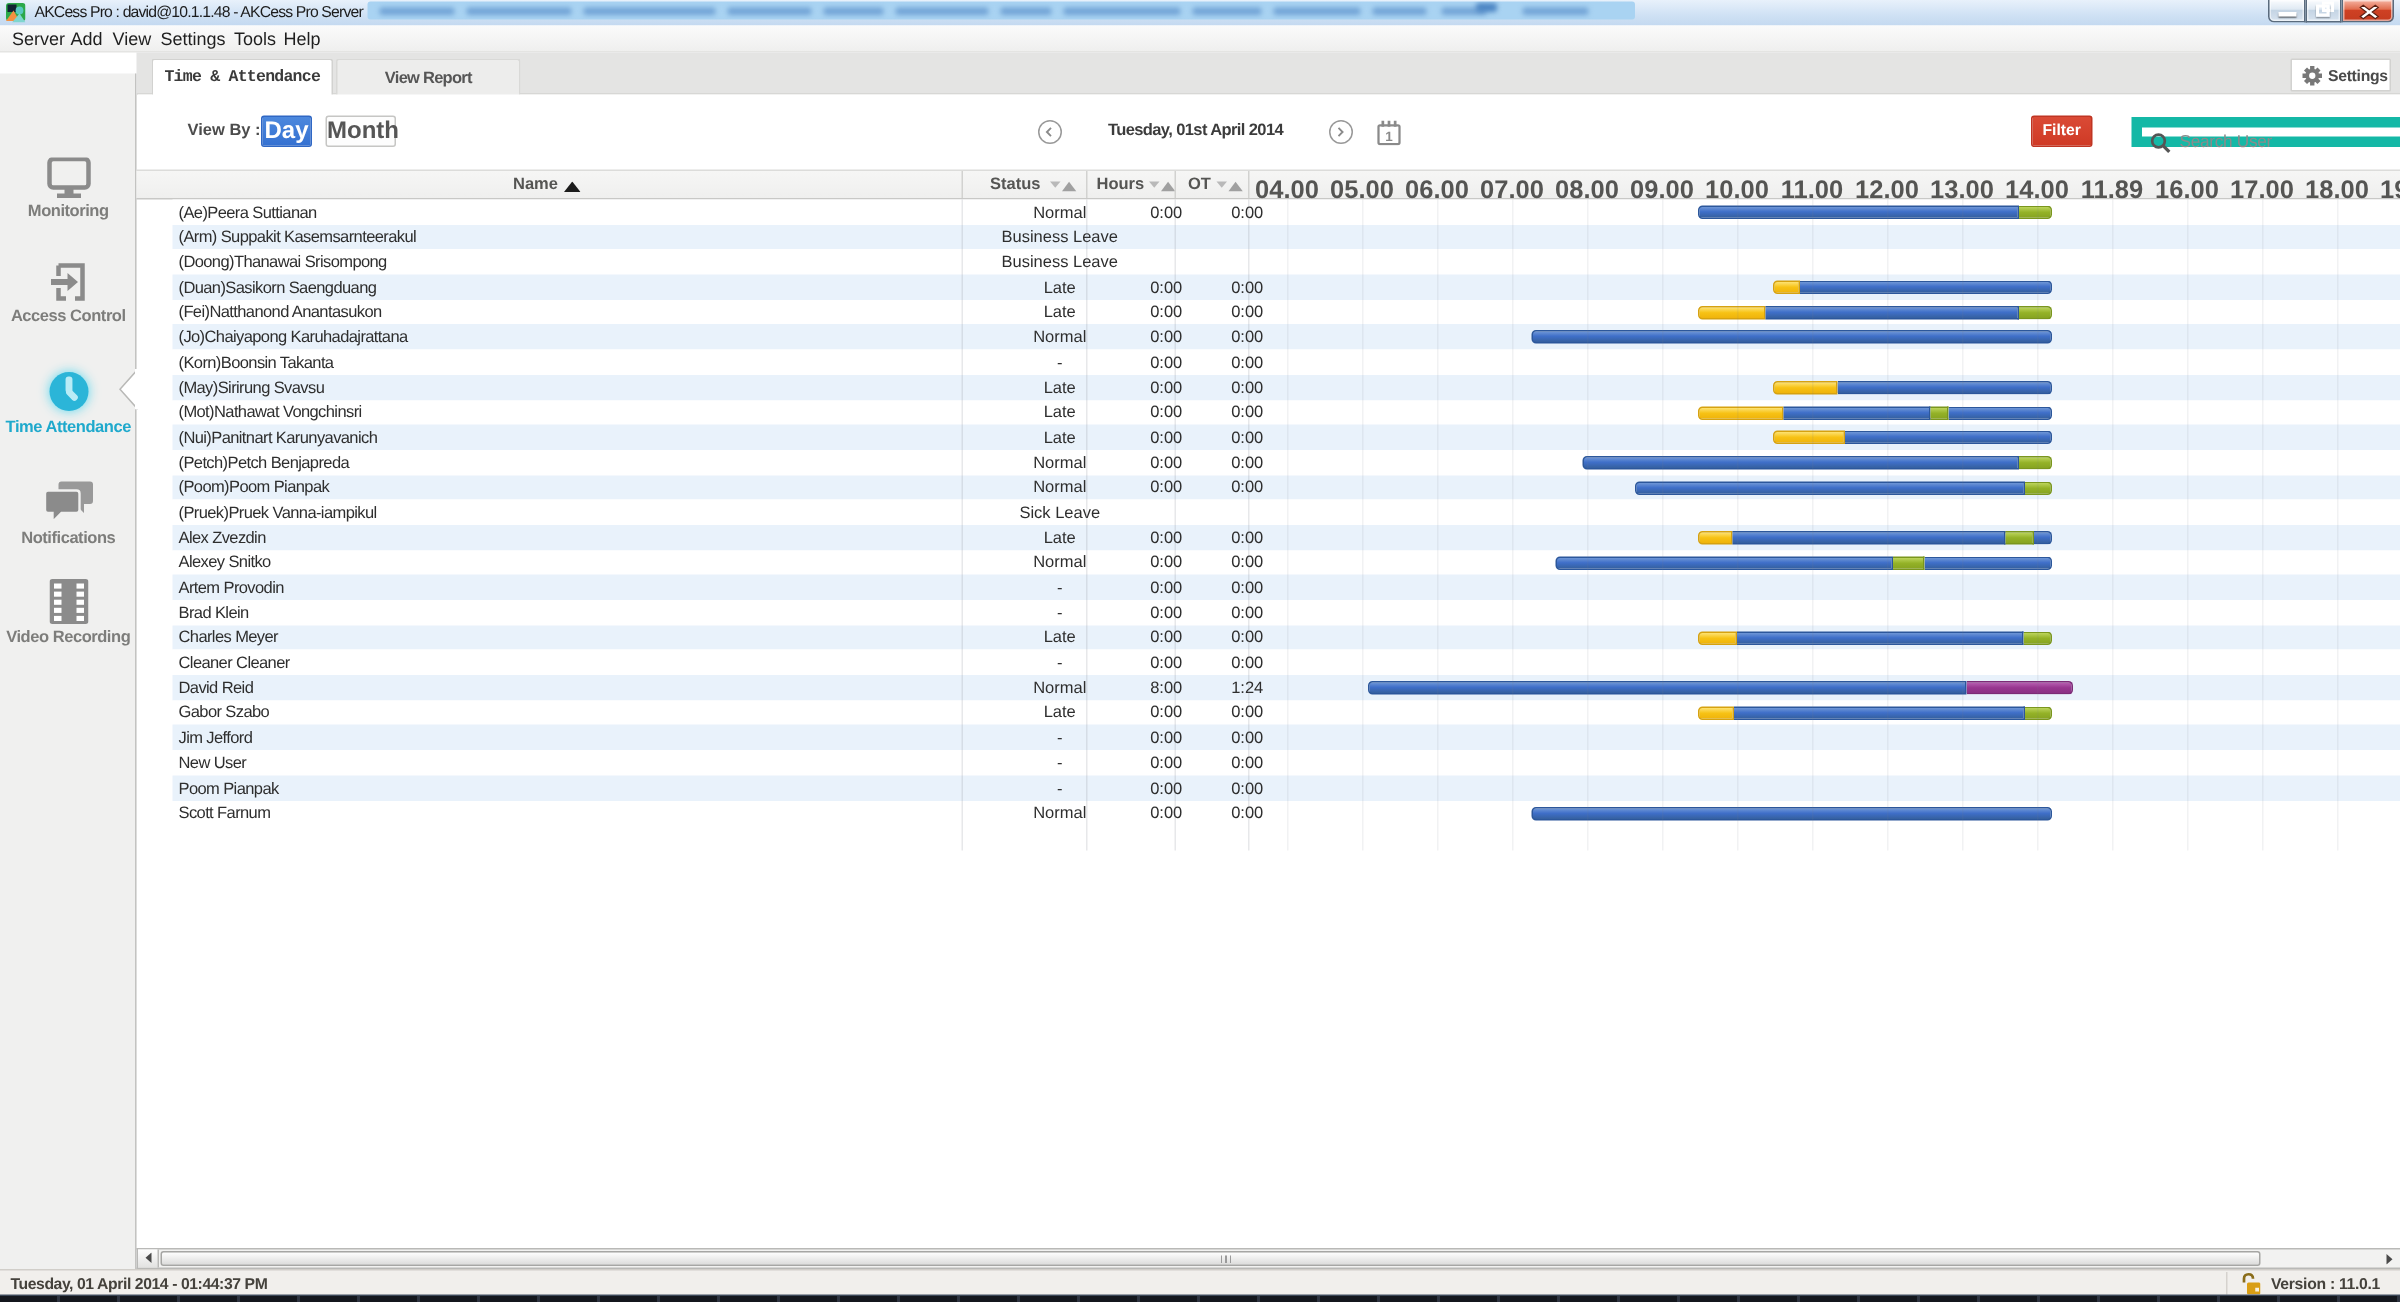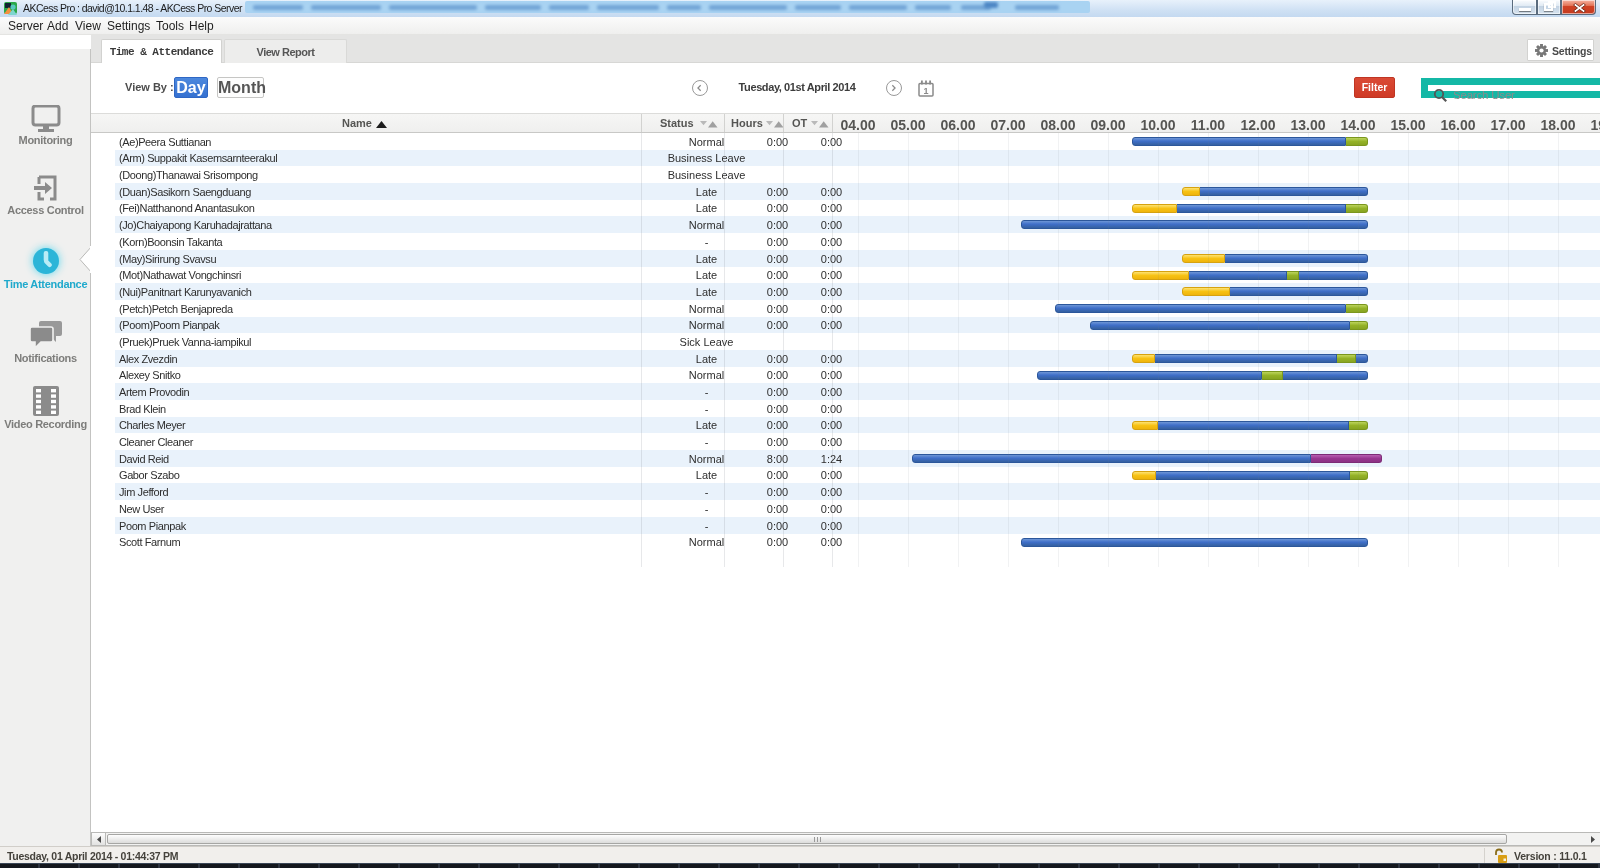--- a/index.html
+++ b/index.html
@@ -51,21 +51,21 @@
 #calicon { position:absolute; left:826px; top:17px; }
 #btnfilter { left:1262px; width:41px; background:linear-gradient(#da4a35,#cf3a26); border:1px solid #bf3523; color:#fff; line-height:19px; font-size:10.5px; }
 #searchbox { position:absolute; left:1329px; top:15px; width:192px; height:20px; background:#fff; border:7px solid #14b8a6; }
 #searchbox svg { position:absolute; left:5px; top:3px; }
 #searchbox i { position:absolute; left:25px; top:4px; font-style:normal; color:#8b8b8b; font-size:11.5px; letter-spacing:-0.2px; }
 
 
 #thead { position:absolute; left:91px; top:113px; width:1509px; height:20px;
   background:linear-gradient(#f6f6f5,#efefee); border-top:1px solid #dcdcda; border-bottom:1px solid #c8c8c6; }
 #thead .hl { position:absolute; top:3px; font-weight:bold; color:#555553; font-size:11px; }
-.tlab { position:absolute; top:3px; width:50px; text-align:center; font-weight:bold; color:#555553; font-size:14px; }
+.tlab { position:absolute; top:3px; width:50px; text-align:center; font-weight:bold; color:#555553; font-size:17px; }
 #tbody { position:absolute; left:91px; top:133px; width:1509px; height:434px; }
 .row { position:absolute; left:0; width:1509px; background:#fff;margin-left:24px; }
 .row.blue { background:#e9f2fb; }
 .row .nm { position:absolute; left:4px; top:0; height:100%; display:flex; align-items:center; color:#2e2e2e; letter-spacing:-0.4px; }
 .row .st { position:absolute; left:550px; width:83px; top:0; height:100%; display:flex; align-items:center; justify-content:center; color:#2e2e2e; }
 .row .hr { position:absolute; left:633px; width:59px; top:0; height:100%; display:flex; align-items:center; justify-content:center; color:#2e2e2e; }
 .row .ot { position:absolute; left:692px; width:49px; top:0; height:100%; display:flex; align-items:center; justify-content:center; color:#2e2e2e; }
 .vhour { position:absolute; top:0; bottom:0; width:1px; background:rgba(120,130,140,.10); }
 .vcol { position:absolute; top:0; bottom:0; width:1px; background:rgba(120,130,140,.18); }
 #thead .vh { position:absolute; top:0; bottom:0; width:1px; background:#d2d2d0; }
@@ -271,21 +271,21 @@
 <div class="tlab" style="left:792px">05.00</div>
 <div class="tlab" style="left:842px">06.00</div>
 <div class="tlab" style="left:892px">07.00</div>
 <div class="tlab" style="left:942px">08.00</div>
 <div class="tlab" style="left:992px">09.00</div>
 <div class="tlab" style="left:1042px">10.00</div>
 <div class="tlab" style="left:1092px">11.00</div>
 <div class="tlab" style="left:1142px">12.00</div>
 <div class="tlab" style="left:1192px">13.00</div>
 <div class="tlab" style="left:1242px">14.00</div>
-<div class="tlab" style="left:1292px">15.00</div>
+<div class="tlab" style="left:1292px">11.89</div>
 <div class="tlab" style="left:1342px">16.00</div>
 <div class="tlab" style="left:1392px">17.00</div>
 <div class="tlab" style="left:1442px">18.00</div>
 <div class="tlab" style="width:50px;left:1492px">19.00</div>
 </div>
 
 <div id="tbody">
 <div class="row" style="top:0px;height:17px">
       <div class="nm">(Ae)Peera Suttianan</div>
       <div class="st">Normal</div>

